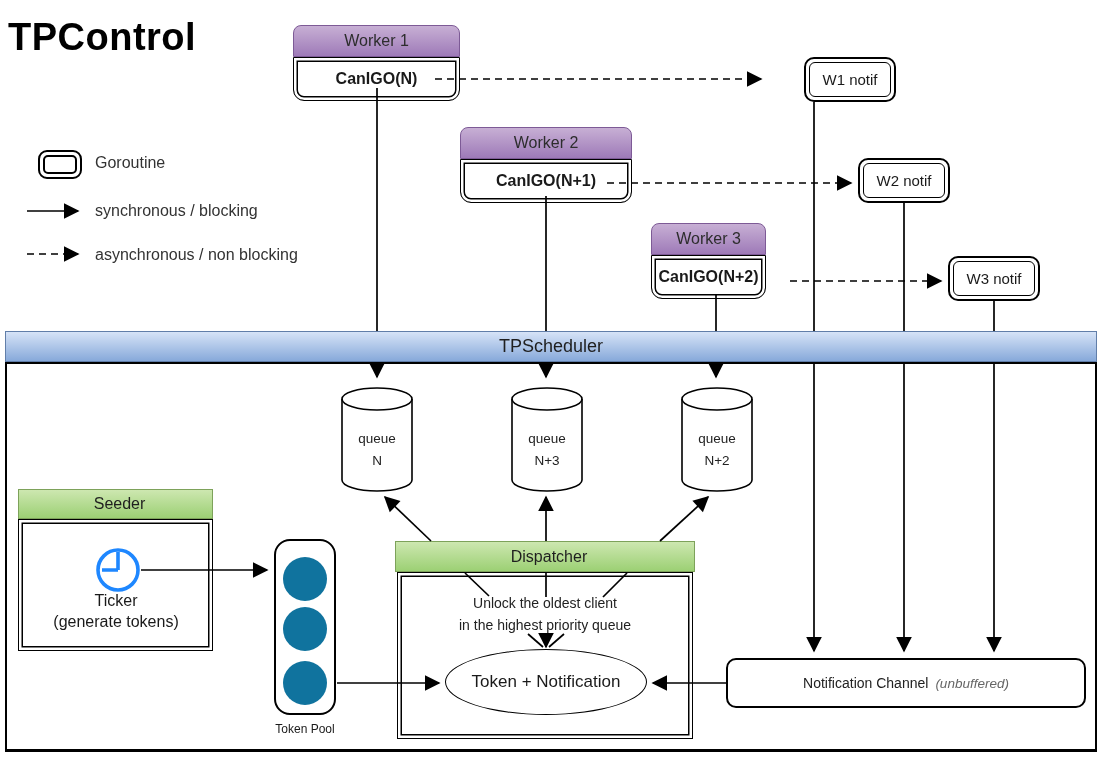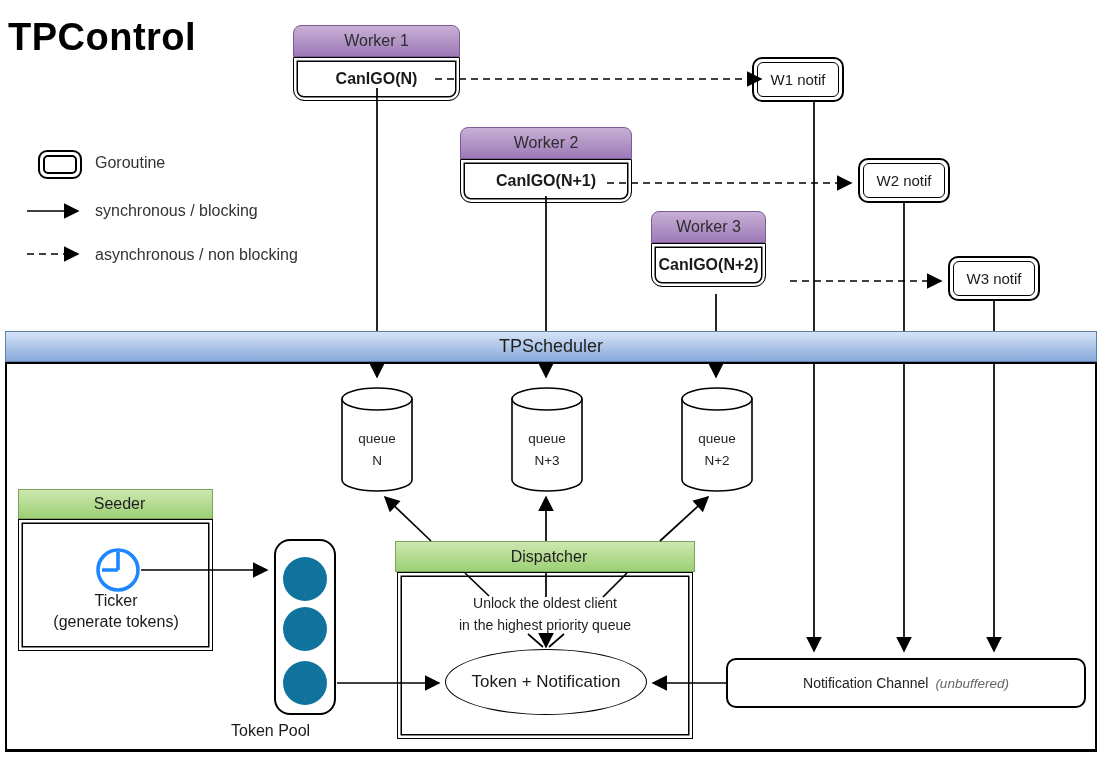--- a/index.html
+++ b/index.html
@@ -59,21 +59,21 @@
   .channel{left:726px;top:658px;width:360px;height:50px;box-sizing:border-box;border:2px solid #000;
            border-radius:10px;background:#fff;display:flex;align-items:center;justify-content:center;
            gap:7px;z-index:22;}
   .channel .main{font-size:14px;color:#222;}
   .channel .annot{font-size:13.5px;font-style:italic;color:var(--muted,#666);}
 
   
   .queue-label{width:80px;text-align:center;font-size:13.5px;line-height:22px;z-index:18;color:#222;}
 
   .ticker-label{left:28px;top:590px;width:176px;text-align:center;font-size:16px;line-height:21px;z-index:22;}
-  .pool-label{left:231px;top:722px;width:120px;text-align:left;font-size:16px;z-index:22;}
+  .pool-label{left:245px;top:722px;width:120px;text-align:center;font-size:12px;z-index:22;}
 
   .z15{z-index:15;} .z20{z-index:20;}
   svg.layer{position:absolute;left:0;top:0;z-index:30;pointer-events:none;}
   svg.shapes{position:absolute;left:0;top:0;z-index:12;pointer-events:none;}
 </style>
 </head>
 <body>
 
 <div class="stage">
 
@@ -102,26 +102,26 @@
   </svg>
 
   <div class="abs worker z20" style="left:293px;top:25px;width:167px;border-radius:17px;">
     <div class="worker-header">Worker 1</div>
     <div class="worker-body">CanIGO(N)</div>
   </div>
   <div class="abs worker z20" style="left:460px;top:127px;width:172px;">
     <div class="worker-header">Worker 2</div>
     <div class="worker-body">CanIGO(N+1)</div>
   </div>
-  <div class="abs worker z20" style="left:630px;top:211px;width:136px;padding-left:21px;">
+  <div class="abs worker z20" style="left:630px;top:223px;width:136px;padding-left:21px;">
     <div class="worker-header">Worker 3</div>
     <div class="worker-body">CanIGO(N+2)</div>
   </div>
 
-  <div class="abs notif z20" style="left:752px;top:57px;">
+  <div class="abs notif z20" style="left:804px;top:57px;">
     <div class="inner">W1 notif</div>
   </div>
   <div class="abs notif z20" style="left:858px;top:158px;">
     <div class="inner">W2 notif</div>
   </div>
   <div class="abs notif z20" style="left:948px;top:256px;">
     <div class="inner">W3 notif</div>
   </div>
 
   <div class="abs sched-bar">TPScheduler</div>

